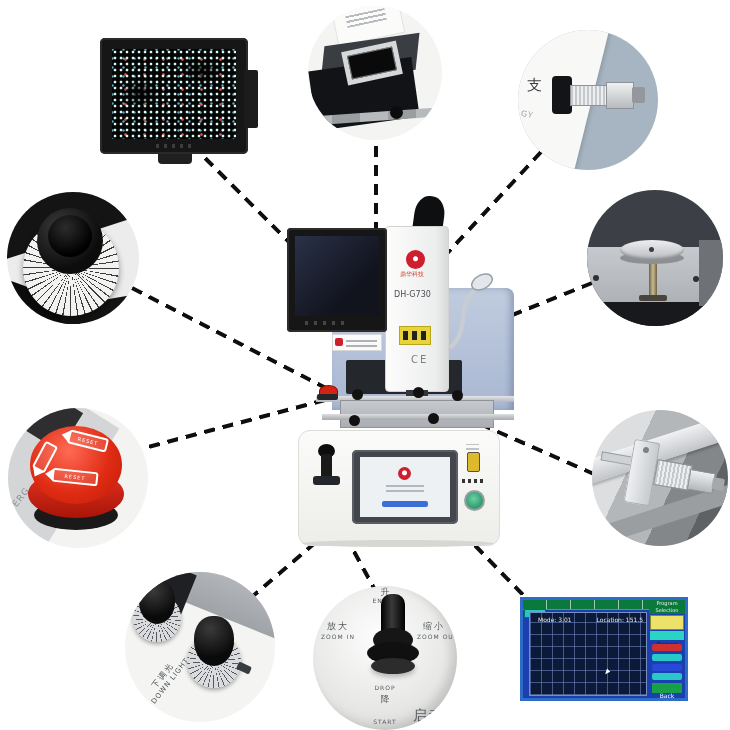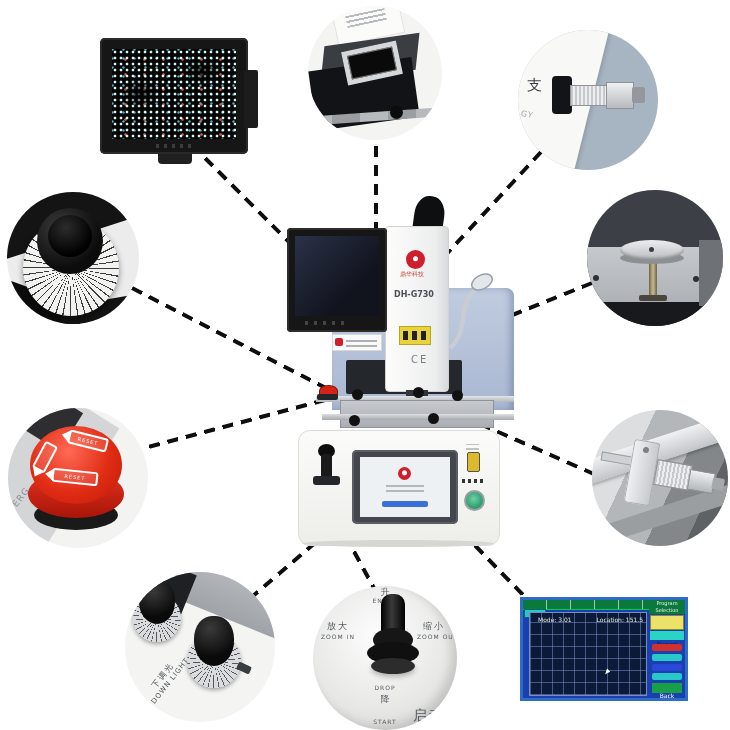--- a/index.html
+++ b/index.html
@@ -191,21 +191,21 @@
 
   <div class="abs" style="left:0;top:0;width:730px;height:730px;z-index:2;pointer-events:none;">
 
     <div class="abs" style="left:332px;top:288px;width:182px;height:122px;background:linear-gradient(#c0ccdf,#a9b7d2);border-radius:8px 8px 0 0;box-shadow:inset -4px 0 6px rgba(70,90,130,0.35);"></div>
     <div class="abs" style="left:346px;top:360px;width:116px;height:34px;background:#24272c;border-radius:2px;"></div>
 
     <div class="abs" style="left:414px;top:196px;width:30px;height:42px;background:#0e0f11;border-radius:45% 45% 20% 20%;transform:rotate(8deg);"></div>
     <div class="abs" style="left:385px;top:226px;width:62px;height:164px;background:linear-gradient(90deg,#fdfdfc,#eceded 80%,#d8d9da);border:1px solid #d2d2d0;border-radius:4px;"></div>
     <div class="abs" style="left:406px;top:250px;width:15px;height:15px;border-radius:50%;background:radial-gradient(circle at 50% 45%,#fff 0 2px,#cf1f2e 3px);border:2px solid #cf1f2e;"></div>
     <div class="txt" style="left:400px;top:270px;font-size:6px;color:#c43;letter-spacing:0;">鼎华科技</div>
-    <div class="txt" style="left:394px;top:290px;font-size:8px;font-weight:bold;color:#4a4f55;">DH-G730</div>
+    <div class="txt" style="left:394px;top:290px;font-size:8px;font-weight:normal;color:#4a4f55;">DH-G730</div>
     <div class="abs" style="left:399px;top:326px;width:30px;height:17px;background:#e8d43a;border:1px solid #b9a41e;">
       <div class="abs" style="left:3px;top:4px;width:24px;height:9px;background:repeating-linear-gradient(90deg,#222 0 5px,transparent 5px 9px);"></div>
     </div>
     <div class="txt" style="left:411px;top:354px;font-size:10px;color:#7a7f85;letter-spacing:2px;">CE</div>
     <div class="abs" style="left:406px;top:390px;width:22px;height:16px;background:#32353a;border-radius:0 0 4px 4px;"></div>
     <div class="abs" style="left:415px;top:406px;width:4px;height:16px;background:#1c1e22;"></div>
 
     <svg class="abs" style="left:438px;top:264px;" width="78" height="88" viewBox="0 0 78 88">
       <path d="M 12 84 C 34 64, 16 40, 40 24" fill="none" stroke="#c9cdd3" stroke-width="4.5"></path>
       <ellipse cx="44" cy="18" rx="11" ry="7" fill="#e3e6ea" stroke="#9aa0a8" stroke-width="1.5" transform="rotate(-28 44 18)"></ellipse>

